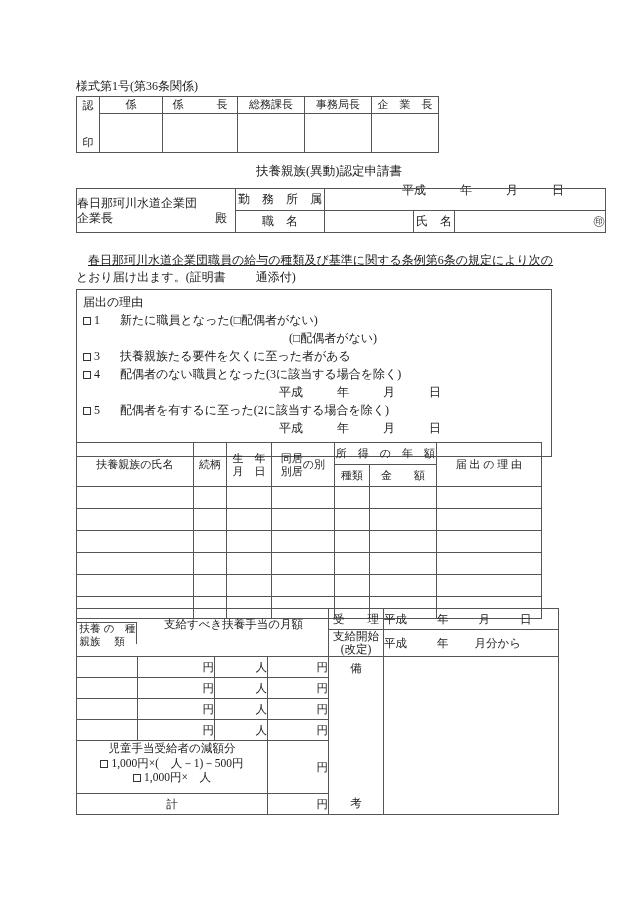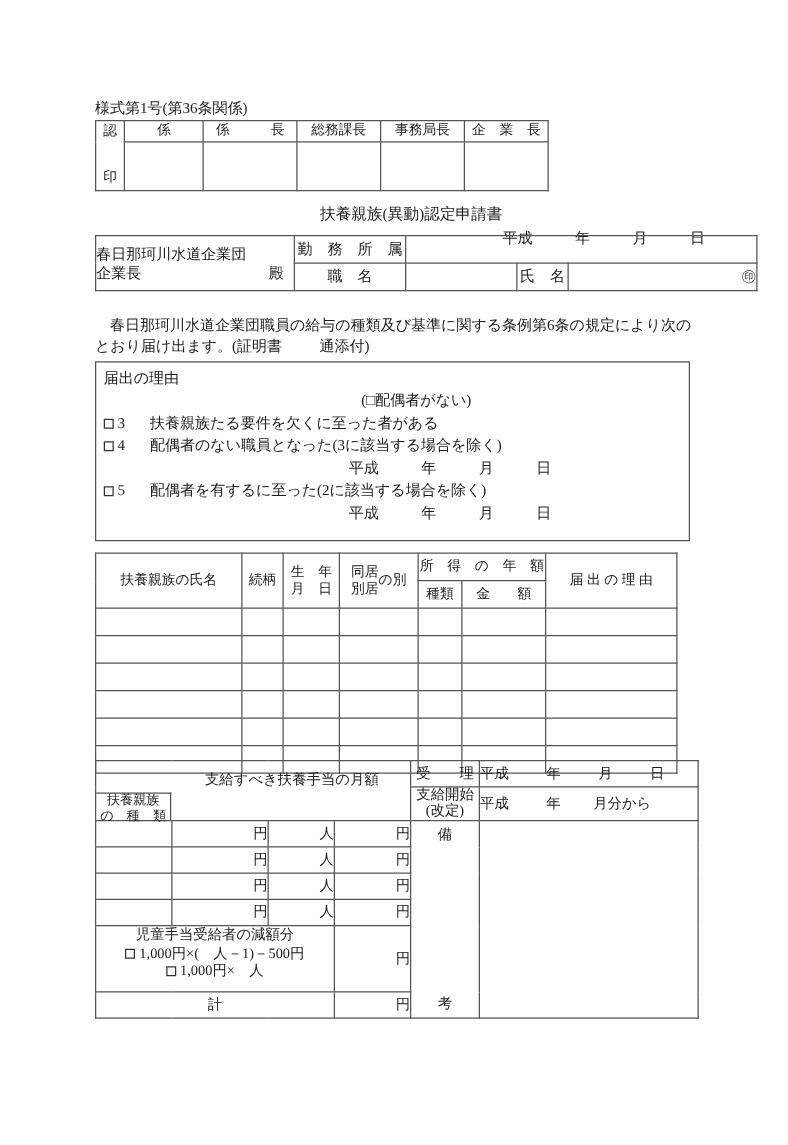--- a/index.html
+++ b/index.html
@@ -109,35 +109,35 @@
 
   
   #statement {
     position: absolute;
     left: 76px;
     top: 252px;
     width: 478px;
     font-size: 12px;
     line-height: 1.45;
   }
-  #statement .line1 { text-indent: 1em; }
+  #statement .line1 { text-indent: 1em; text-decoration: underline; }
   #statement .line2 {
     display: flex;
     justify-content: flex-start;
   }
   #statement .cert { padding-right: 14px; }
   #statement .cert .g { display: inline-block; width: 30px; }
 
   
   #reasons-box {
     position: absolute;
     left: 76px;
     top: 289px;
     width: 476px;
-    height: 144px;
+    height: 168px;
     border: 1px solid #555;
     box-sizing: border-box;
     font-size: 12px;
     line-height: 1.5;
     padding: 3px 0 0 6px;
   }
   #reasons-box .heading { margin-bottom: 0px; }
   .reason-row { white-space: nowrap; }
   .cbox {
     display: inline-block;
@@ -282,20 +282,23 @@
     <div class="line1">春日那珂川水道企業団職員の給与の種類及び基準に関する条例第6条の規定により次の</div>
     <div class="line2">
       <span>とおり届け出ます。</span>
       <span class="cert"><span>(証明書</span><span class="g"></span><span>通添付)</span></span>
     </div>
   </div>
 
   <div id="reasons-box">
     <div class="heading">届出の理由</div>
 
+    <div class="reason-row">
+      <span class="cbox"></span><span class="reason-num">1</span><span>新たに職員となった(□配偶者がない)</span>
+    </div>
 
 
     <div class="reason-row reason-indent">
       <span>(□配偶者がない)</span>
     </div>
 
     <div class="reason-row">
       <span class="cbox"></span><span class="reason-num">3</span><span>扶養親族たる要件を欠くに至った者がある</span>
     </div>
 
@@ -401,21 +404,21 @@
       <td></td>
     </tr>
   </tbody>
     </table>
 
   <table class="frm" id="allow-wrap">
 
     <tbody>
         <tr>
       <td colspan="4" rowspan="2" class="c" style="width:248px;height:40px;position:relative">
-        <div style="position:absolute;left:0;bottom:0;width:60px;height:22px;border-right:1px solid #555;border-top:1px solid #555;box-sizing:border-box;display:flex;flex-direction:column;justify-content:space-between">
+        <div style="position:absolute;left:0;bottom:12px;width:60px;height:22px;border-right:1px solid #555;border-top:1px solid #555;box-sizing:border-box;display:flex;flex-direction:row;justify-content:center">
           <div class="kind-head">扶養親族</div>
           <div class="kind-head">の　種　類</div>
         </div>
         <div style="position:absolute;left:62px;top:8px;right:0;text-align:center">支給すべき扶養手当の月額</div>
       </td>
       <td class="c" style="width:54px">受　　理</td>
       <td colspan="2" class="l pad-l" style="width:174px">
         <span>平成</span><span style="display:inline-block;width:30px"></span><span>年</span><span style="display:inline-block;width:30px"></span><span>月</span><span style="display:inline-block;width:30px"></span><span>日</span>
       </td>
     </tr>

